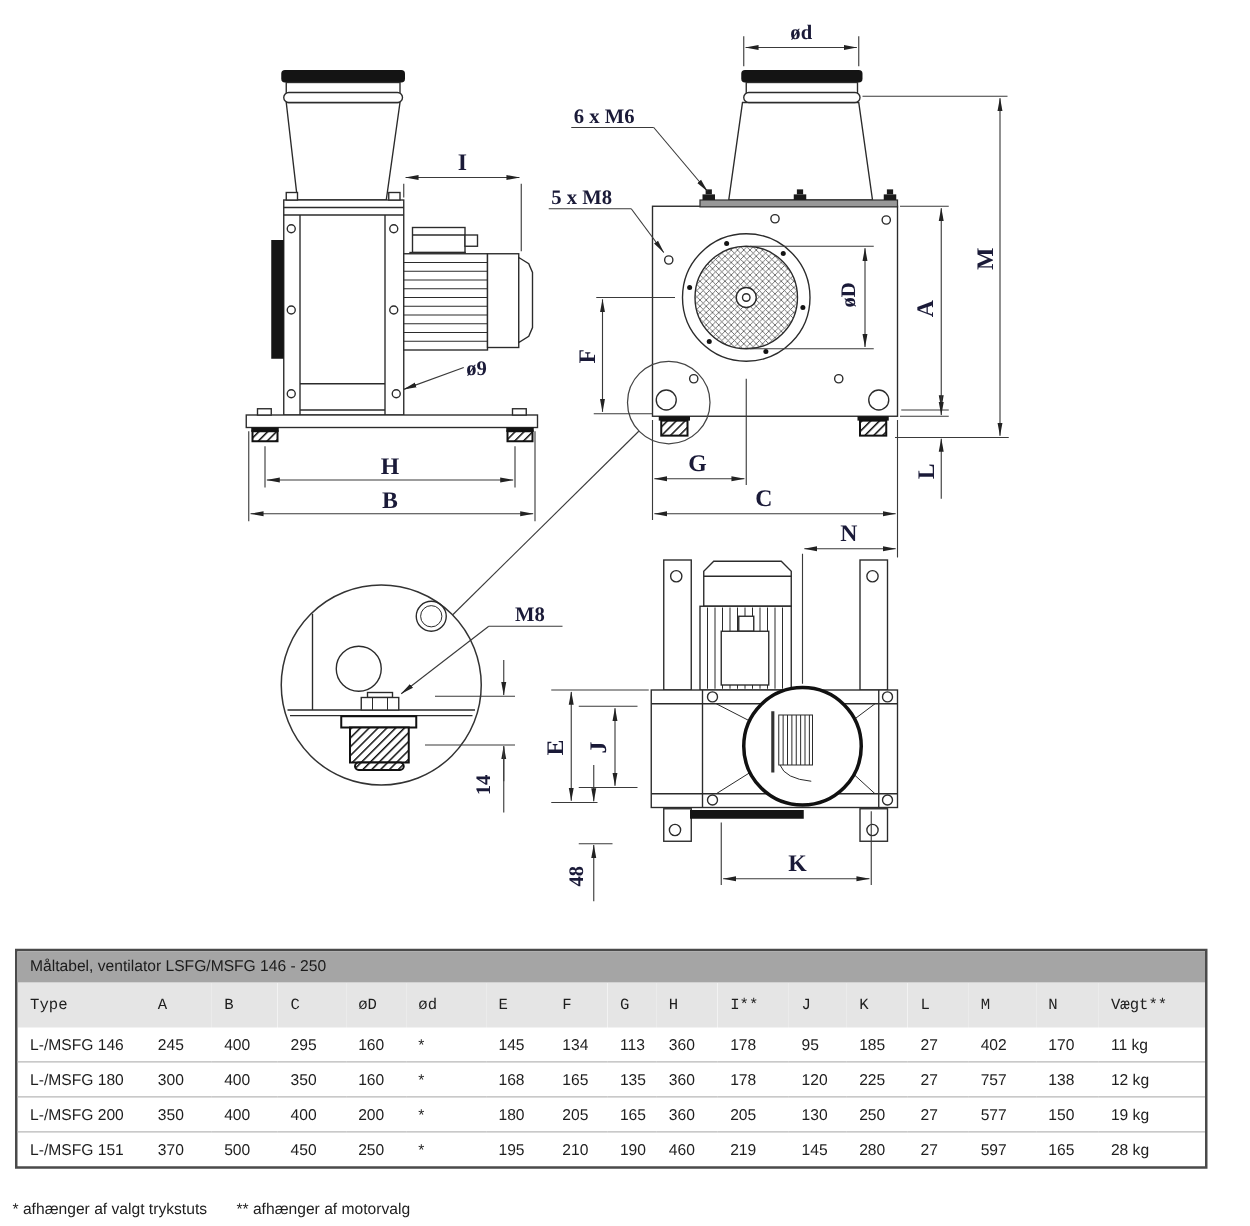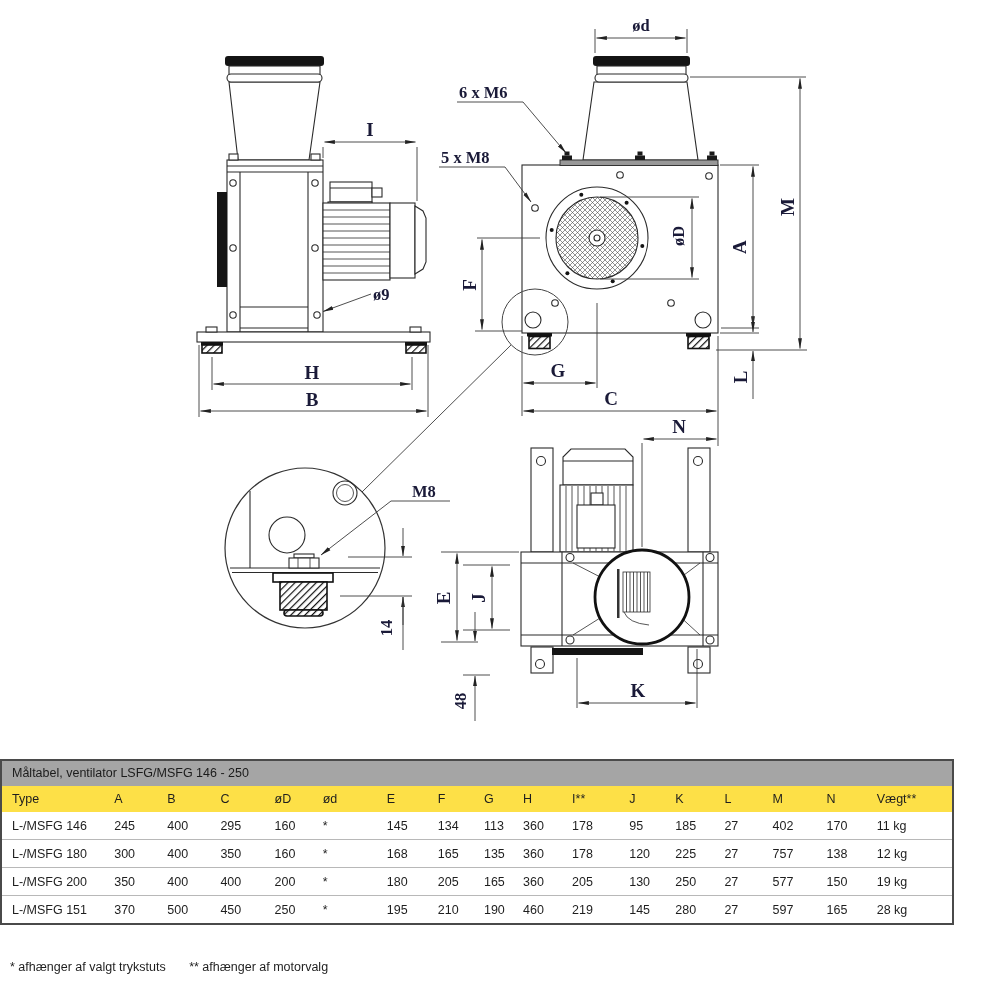--- a/index.html
+++ b/index.html
@@ -17,34 +17,34 @@
   .dimtext {
     font-family:"Liberation Serif", serif; font-weight:bold;
     fill:#1a1a38; text-anchor:middle;
   }
   .t19 { font-size:19px; }
   .t16 { font-size:16.5px; }
   .start { text-anchor:start; }
 
   
   .mtable {
-    position:absolute; left:0; top:759px; width:954px;
+    position:absolute; left:12px; top:759px; width:954px;
     border:2px solid #4a4a4a; background:#ffffff; box-sizing:border-box;
   }
   .t-title {
     background:#a5a5a5; height:25px; line-height:25px; padding-left:10px;
     font-size:12.5px; color:#1b1b1b;
   }
   .mtable table {
     width:100%; border-collapse:collapse; table-layout:fixed;
     font-size:12.5px; color:#1e1e1e;
   }
   .mtable th {
-    background:#fde047; text-align:left; font-weight:normal;
-    height:26px; padding:0 0 0 10px; overflow:hidden; white-space:nowrap;
+    background:#e5e5e5; text-align:left; font-weight:normal;
+    height:36px; padding:0 0 0 10px; overflow:hidden; white-space:nowrap;font-family:Liberation Mono, monospace;
   }
   .mtable td {
     height:27px; padding:0 0 0 10px; overflow:hidden; white-space:nowrap;
   }
   .mtable tbody tr + tr td { border-top:1px solid #b8b8b8; }
   .footnote {
     position:absolute; left:10px; top:960px; font-size:12.5px; color:#1e1e1e;
   }
   .footnote .fn2 { margin-left:20px; }
 </style>

